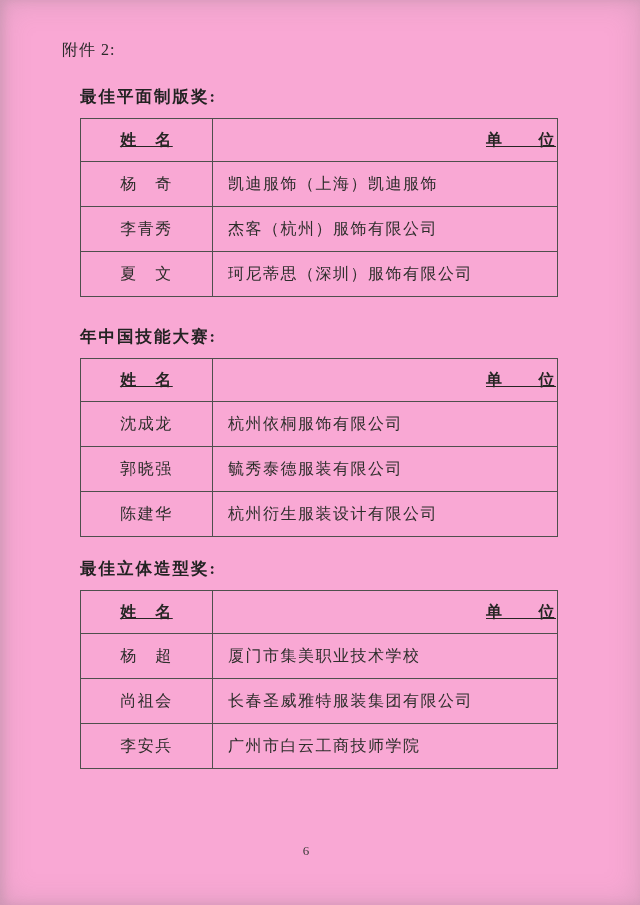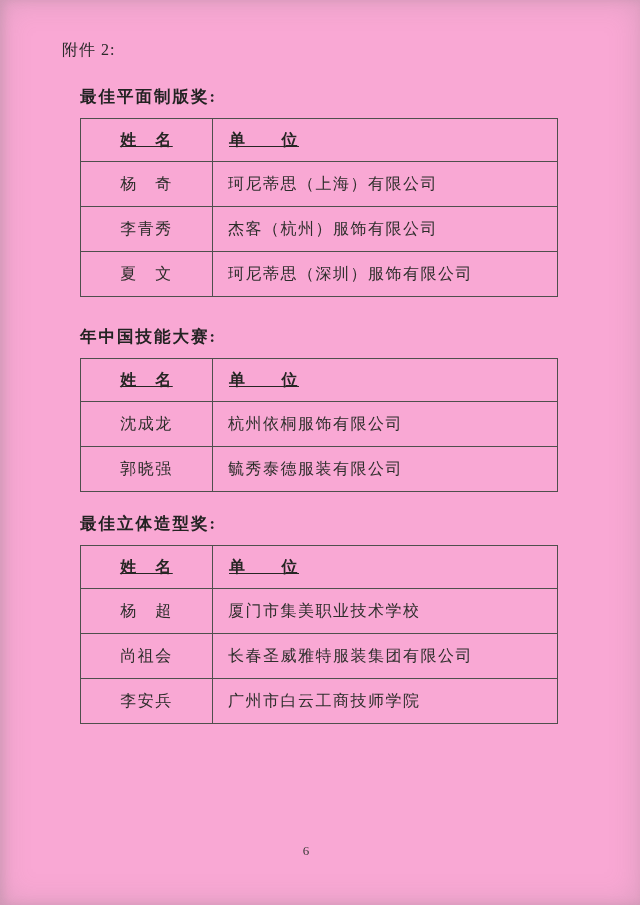--- a/index.html
+++ b/index.html
@@ -58,21 +58,21 @@
     font-weight: normal;
     font-size: 16px;
     color: #2e2e2c;
     letter-spacing: 1.5px;
   }
   table.awards th { height: 40px; font-weight: bold; color: #262624; text-decoration: underline; }
   table.awards td { height: 42px; }
   col.name-col { width: 132px; }
   .cell-name { text-align: center; }
   .cell-unit { text-align: left; padding-left: 15px; }
-  th.cell-unit { text-align: left; padding-left: 16px; }
+  th.cell-unit { text-align: right; padding-left: 16px; }
   .page-number {
     position: absolute;
     bottom: 46px;
     left: 0;
     right: 28px;
     text-align: center;
     font-size: 13px;
     color: #3a3a38;
   }
 </style>
@@ -91,21 +91,21 @@
           <col class="name-col">
           <col>
         </colgroup>
       <tbody>
           <tr>
         <th class="cell-name">姓　名</th>
         <th class="cell-unit">单　　位</th>
       </tr>
       <tr>
         <td class="cell-name">杨　奇</td>
-        <td class="cell-unit">珂尼蒂思（上海）有限公司</td>
+        <td class="cell-unit">凯迪服饰（上海）凯迪服饰</td>
       </tr>
       <tr>
         <td class="cell-name">李青秀</td>
         <td class="cell-unit">杰客（杭州）服饰有限公司</td>
       </tr>
       <tr>
         <td class="cell-name">夏　文</td>
         <td class="cell-unit">珂尼蒂思（深圳）服饰有限公司</td>
       </tr>
     </tbody>
@@ -124,20 +124,24 @@
         <th class="cell-name">姓　名</th>
         <th class="cell-unit">单　　位</th>
       </tr>
       <tr>
         <td class="cell-name">沈成龙</td>
         <td class="cell-unit">杭州依桐服饰有限公司</td>
       </tr>
       <tr>
         <td class="cell-name">郭晓强</td>
         <td class="cell-unit">毓秀泰德服装有限公司</td>
+      </tr>
+      <tr>
+        <td class="cell-name">陈建华</td>
+        <td class="cell-unit">杭州衍生服装设计有限公司</td>
       </tr>
     </tbody>
       </table>
   </div>
 
   <div class="section s3">
     <div class="section-heading">最佳立体造型奖:</div>
     <table class="awards">
       <colgroup>
           <col class="name-col">

